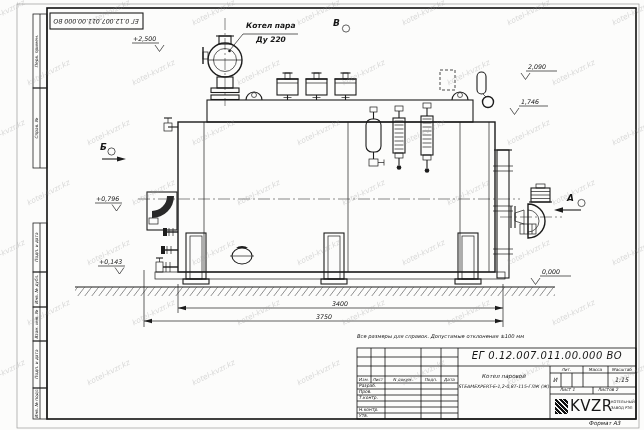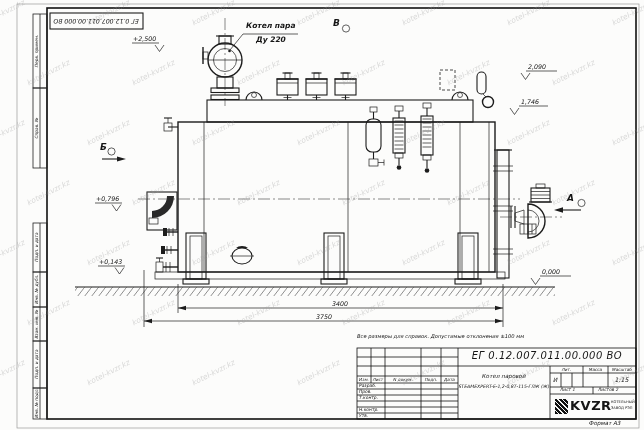--- a/index.html
+++ b/index.html
@@ -395,18 +395,18 @@
   <div class="lbl ctr" style="left:566.5px;top:367.5px;font-size:4.2px;">Лит.</div>
   <div class="lbl ctr" style="left:595.5px;top:367.5px;font-size:4.2px;">Масса</div>
   <div class="lbl ctr" style="left:622px;top:367.5px;font-size:4.2px;">Масштаб</div>
   <div class="lbl ctr" style="left:555.5px;top:376.5px;font-size:6px;">И</div>
   <div class="lbl ctr" style="left:622px;top:376.5px;font-size:6.2px;">1:15</div>
 
   <div class="lbl" style="left:560px;top:388px;font-size:4.4px;"><span>Лист</span>&nbsp;<span>1</span></div>
   <div class="lbl" style="left:598px;top:388px;font-size:4.4px;"><span>Листов</span>&nbsp;<span>2</span></div>
 
   <div class="logo-mark" style="left:555px;top:399px;"></div>
-  <div class="lbl" style="left:570px;top:399px;font-size:13px;font-weight:bold;font-style:normal;letter-spacing:.5px;">KVZR</div>
+  <div class="lbl" style="left:570px;top:399px;font-size:15px;font-weight:normal;font-style:normal;letter-spacing:.5px;">KVZR</div>
   <div class="lbl" style="left:611px;top:401px;font-size:3.6px;font-style:normal;">КОТЕЛЬНЫЙ</div>
   <div class="lbl" style="left:611px;top:407px;font-size:3.6px;font-style:normal;">ЗАВОД РЭП</div>
 
   <div class="lbl ctr" style="left:605px;top:420.5px;font-size:5.6px;">Формат А3</div>
 </div>
 
 </body></html>

